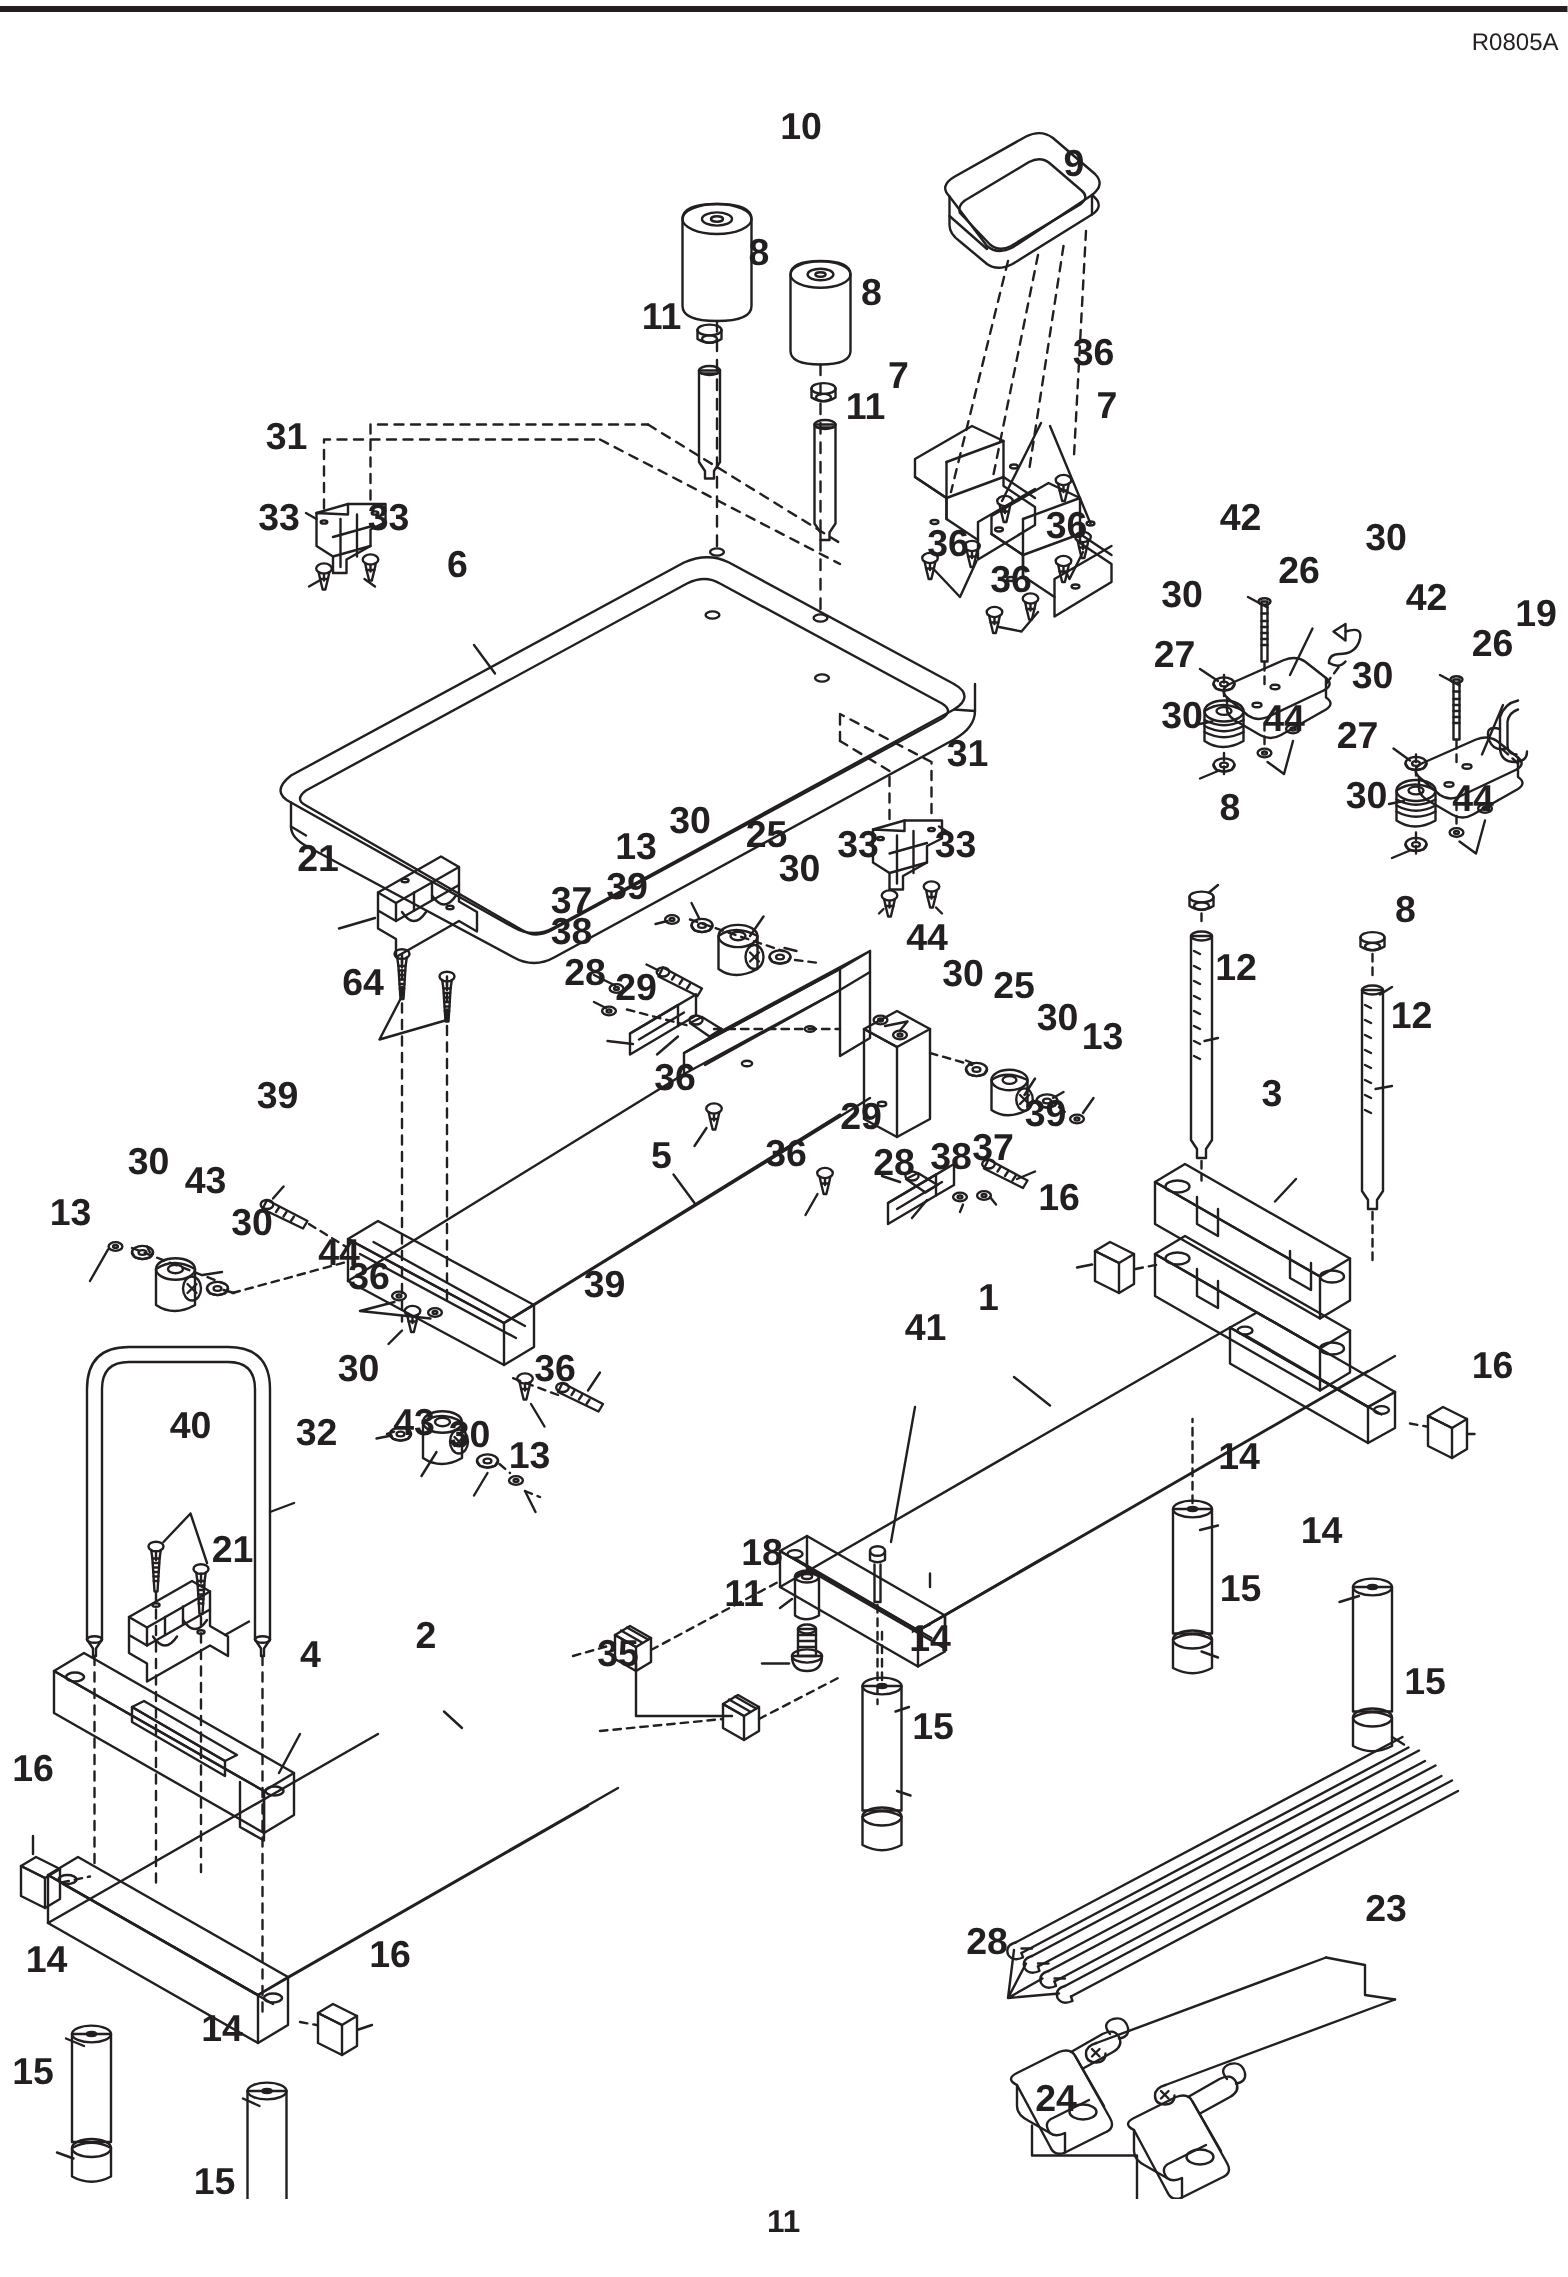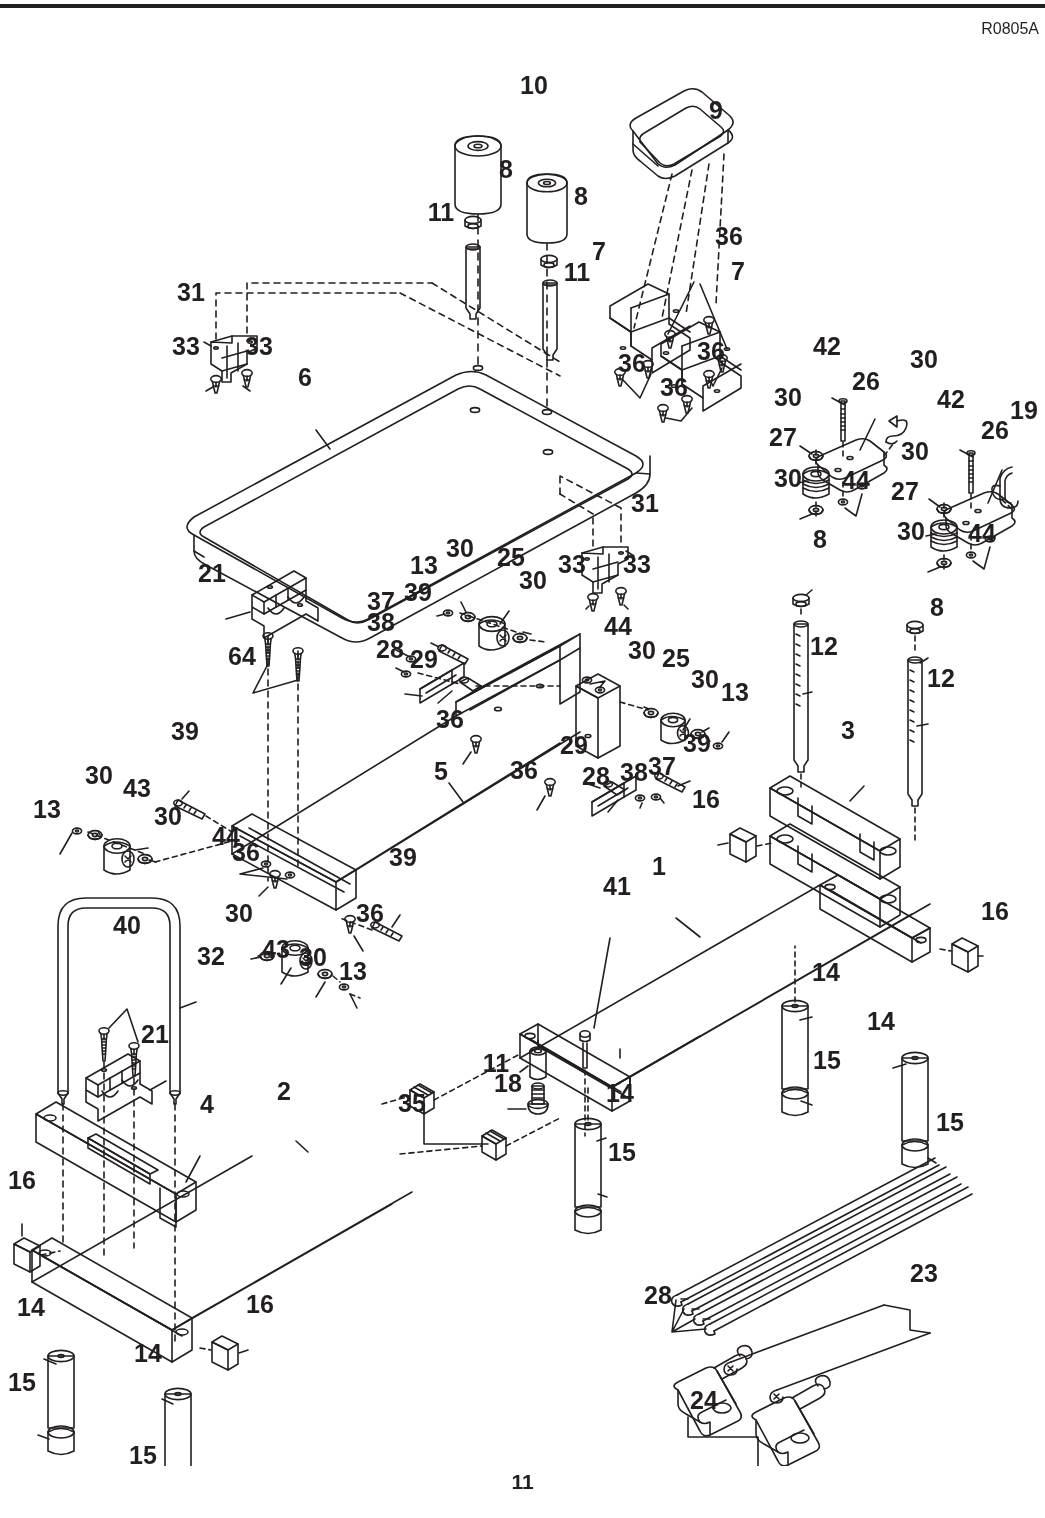--- a/index.html
+++ b/index.html
@@ -813,24 +813,24 @@
     <span class="lbl" style="left:370px;top:913px">36</span>
     <span class="lbl" style="left:276px;top:949px">43</span>
     <span class="lbl" style="left:313px;top:957px">30</span>
     <span class="lbl" style="left:353px;top:971px">13</span>
     <span class="lbl" style="left:617px;top:886px">41</span>
     <span class="lbl" style="left:995px;top:911px">16</span>
     <span class="lbl" style="left:826px;top:972px">14</span>
     <span class="lbl" style="left:881px;top:1021px">14</span>
     <span class="lbl" style="left:827px;top:1060px">15</span>
     <span class="lbl" style="left:950px;top:1122px">15</span>
-    <span class="lbl" style="left:127px;top:925px">40</span>
+    <span class="lbl" style="left:127px;top:951px">40</span>
     <span class="lbl" style="left:211px;top:956px">32</span>
     <span class="lbl" style="left:155px;top:1034px">21</span>
-    <span class="lbl" style="left:508px;top:1083px">18</span>
+    <span class="lbl" style="left:508px;top:1036px">18</span>
     <span class="lbl" style="left:496px;top:1063px">11</span>
     <span class="lbl" style="left:620px;top:1093px">14</span>
     <span class="lbl" style="left:412px;top:1103px">35</span>
     <span class="lbl" style="left:207px;top:1104px">4</span>
     <span class="lbl" style="left:284px;top:1091px">2</span>
     <span class="lbl" style="left:622px;top:1152px">15</span>
     <span class="lbl" style="left:22px;top:1180px">16</span>
     <span class="lbl" style="left:924px;top:1273px">23</span>
     <span class="lbl" style="left:658px;top:1295px">28</span>
     <span class="lbl" style="left:31px;top:1307px">14</span>

